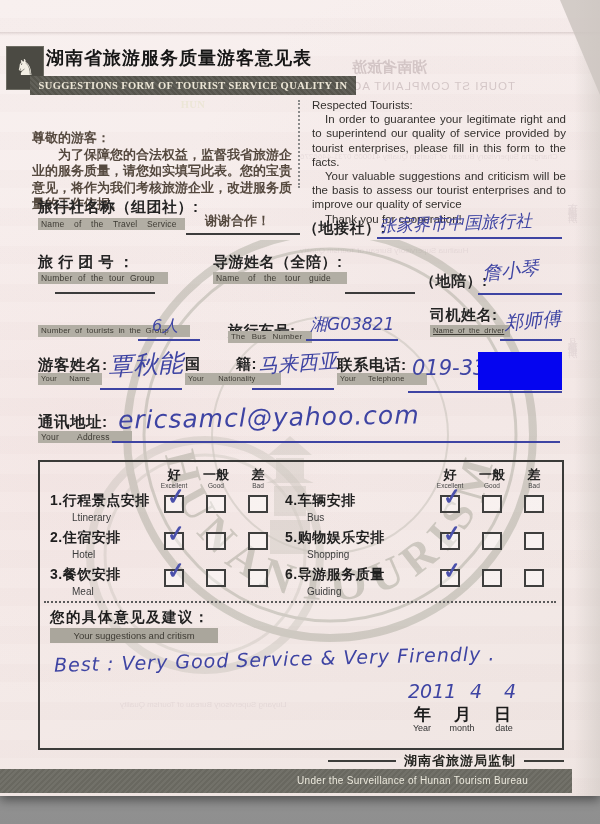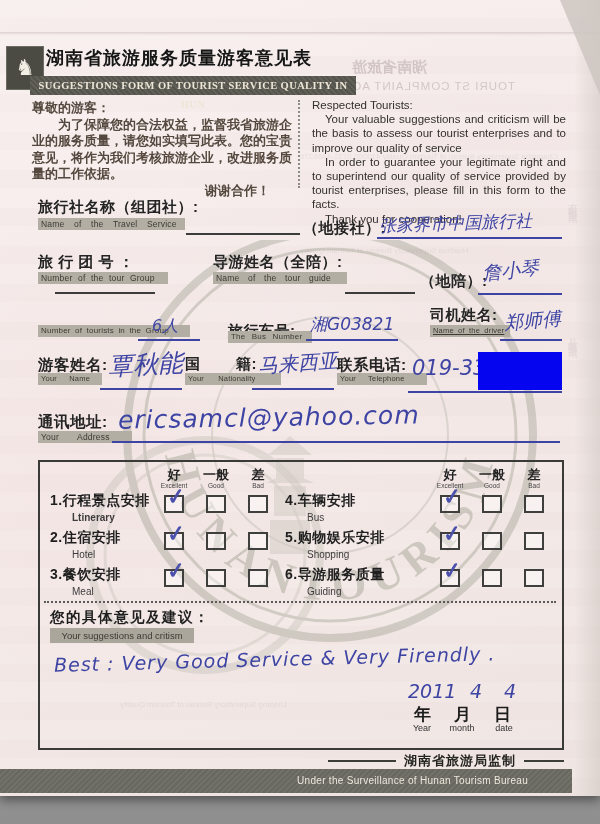--- a/index.html
+++ b/index.html
@@ -25,41 +25,41 @@
   .hw{color:#3e44a3;font-family:"DejaVu Sans",sans-serif;font-style:italic;white-space:nowrap;}
   
   .logo{width:36px;height:42px;background:#4b4a43;border:1px solid #6d6c63;
         display:flex;align-items:center;justify-content:center;color:#f3efe4;font-size:22px;}
   .title{font-size:18px;font-weight:bold;color:#161616;letter-spacing:1px;white-space:nowrap;}
   .subbar{width:326px;height:19px;line-height:19px;text-align:center;color:#ece6d6;
           font-family:"Liberation Serif",serif;font-weight:bold;font-size:10.5px;letter-spacing:.4px;
           background:repeating-linear-gradient(45deg,rgba(255,255,255,.07) 0 2px,transparent 2px 4px),#55544c;}
   
   .intro-cn{width:260px;font-family:"Liberation Serif",serif;font-weight:600;font-size:13px;
-            line-height:16.5px;color:#55493f;}
+            line-height:16.5px;color:#55493f;margin-top:30px;}
   .intro-cn .body{text-indent:2em;}
   .intro-cn .close{text-align:right;padding-right:22px;}
   .vdots{border-left:2px dotted #8a8a8a;height:88px;width:0;}
   .intro-en{width:254px;font-size:11.5px;line-height:14.2px;color:#33302d;text-align:justify;}
   .intro-en .p{text-indent:13px;}
   
   .ratebox{width:522px;height:286px;border:2px solid #3a3a38;}
   .hdr{width:40px;text-align:center;}
   .hdr .h-cn{font-weight:bold;font-size:13px;color:#222;line-height:14px;}
   .hdr .h-en{font-size:6.5px;color:#444;line-height:7px;}
   .boxes{display:flex;gap:22px;}
   .box{width:16px;height:14px;border:2px solid #3f3f3e;background:rgba(255,255,255,.4);
        display:inline-block;position:relative;}
   .box.ticked .tickmark::after{content:"✓";position:absolute;left:1px;top:-13px;font-size:22px;
        font-weight:bold;color:#4a50ab;transform:rotate(-6deg);}
   .item-cn{font-weight:bold;font-size:14px;color:#1f1f1f;white-space:nowrap;letter-spacing:.5px;}
   .item-en{font-size:10px;color:#3c3c3c;white-space:nowrap;}
   .dotline{border-top:2px dotted #5a5a5a;width:512px;height:0;}
   .suglabel{font-weight:bold;font-size:14.5px;letter-spacing:1.5px;color:#1f1f1f;}
-  .sugbar{background:#aaa69c;color:#3d3a33;font-size:9.5px;line-height:15px;width:144px;
+  .sugbar{background:#aaa69c;color:#3d3a33;font-size:9.5px;line-height:15px;width:168px;
           text-align:center;}
   .d-cn{font-weight:bold;font-size:17px;color:#1c1c1c;}
   .d-en{font-size:9px;color:#333;width:44px;text-align:center;}
   
   .f-line{height:2px;background:#3d3d3a;flex:1;}
   .f-cn{font-weight:bold;font-size:13px;color:#23231f;white-space:nowrap;padding:0 8px;letter-spacing:1px;}
   .fband{width:572px;height:24px;line-height:24px;color:#ebe8dc;font-size:10px;text-align:right;
          padding-right:44px;box-sizing:border-box;letter-spacing:.3px;
          background:repeating-linear-gradient(135deg,rgba(255,255,255,.06) 0 2px,transparent 2px 4px),#696860;}
   
@@ -116,22 +116,22 @@
   <div class="abs subbar" style="left:30px;top:76px;">SUGGESTIONS FORM OF TOURIST SERVICE QUALITY IN HUN</div>
 
   <div class="abs intro-cn" style="left:32px;top:100px;">
     <div>尊敬的游客：</div>
     <div class="body">为了保障您的合法权益，监督我省旅游企业的服务质量，请您如实填写此表。您的宝贵意见，将作为我们考核旅游企业，改进服务质量的工作依据。</div>
     <div class="close">谢谢合作！</div>
   </div>
   <div class="abs vdots" style="left:298px;top:100px;"></div>
   <div class="abs intro-en" style="left:312px;top:98px;">
     <div>Respected Tourists:</div>
+    <div class="p">In order to guarantee your legitimate right and to superintend our quality of service provided by tourist enterprises, please fill in this form to the facts.</div>
     <div class="p">Your valuable suggestions and criticism will be the basis to assess our tourist enterprises and to improve our quality of service</div>
-    <div class="p">In order to guarantee your legitimate right and to superintend our quality of service provided by tourist enterprises, please fill in this form to the facts.</div>
     <div class="p">Thank you for cooperation!</div>
   </div>
 
   <div class="abs cnl" style="left:38px;top:198px;">旅行社名称（组团社）:</div>
   <div class="abs sub" style="left:38px;top:218px;width:141px;word-spacing:7px;">Name of the Travel Service</div>
   <div class="abs uline" style="left:186px;top:233px;width:114px;"></div>
   <div class="abs cnl" style="left:303px;top:219px;">（地接社）:</div>
   <div class="abs hw" style="left:379px;top:212px;font-size:17px;transform:rotate(-2deg);">张家界市中国旅行社</div>
   <div class="abs uline" style="left:377px;top:237px;width:185px;border-color:#3e44a3;"></div>
 
@@ -201,21 +201,21 @@
     <div class="abs hdr" style="left:432px;top:6px;">
       <div class="h-cn">一般</div>
       <div class="h-en">Good</div>
     </div>
     <div class="abs hdr" style="left:474px;top:6px;">
       <div class="h-cn">差</div>
       <div class="h-en">Bad</div>
     </div>
 
     <div class="abs item-cn" style="left:10px;top:30px;">1.行程景点安排</div>
-    <div class="abs item-en" style="left:32px;top:50px;font-weight:bold;">Ltinerary</div>
+    <div class="abs item-en" style="left:32px;top:50px;">Ltinerary</div>
     <div class="abs boxes" style="left:124px;top:33px;">
       <span class="box ticked"><span class="tickmark"></span></span>
       <span class="box"></span>
       <span class="box"></span>
     </div>
 
     <div class="abs item-cn" style="left:10px;top:67px;">2.住宿安排</div>
     <div class="abs item-en" style="left:32px;top:87px;">Hotel</div>
     <div class="abs boxes" style="left:124px;top:70px;">
       <span class="box ticked"><span class="tickmark"></span></span>

